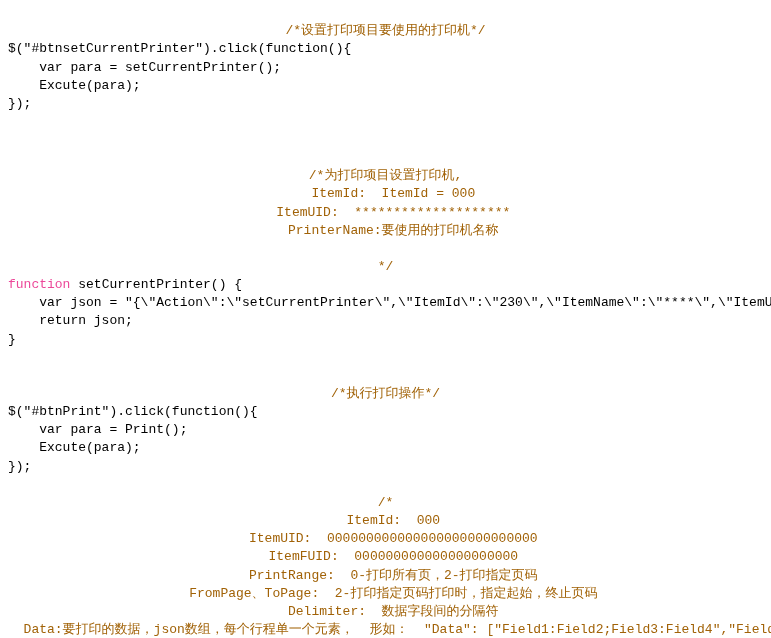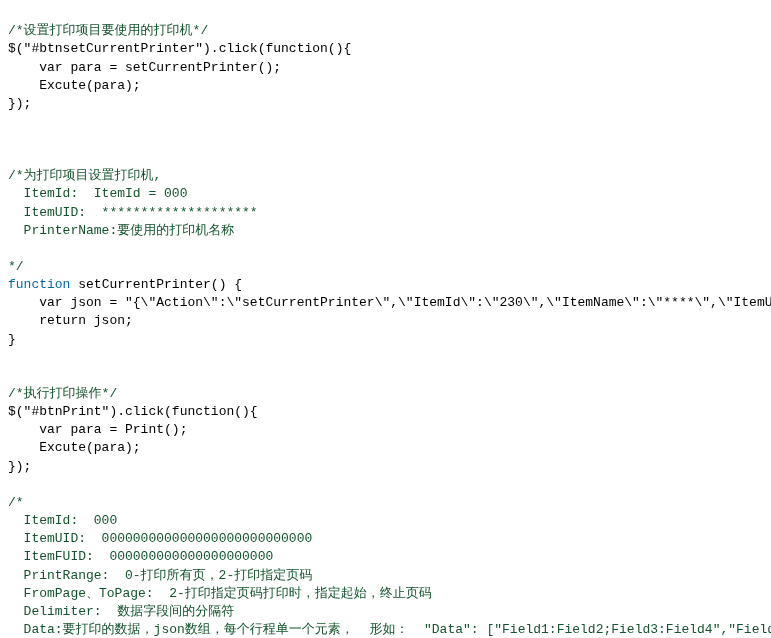--- a/index.html
+++ b/index.html
@@ -27,25 +27,26 @@
     }
 
     .code-line {
       display: block;
       padding: 0 8px;
       min-height: 18px;
       white-space: pre;
     }
 
     .comment {
-      color: #14532d;
+      color: #a16207;
+      text-align: center;
     }
 
     .keyword {
-      color: #0369a1;
+      color: #ec4899;
     }
 
     .normal {
       color: #000000;
     }
   </style>
 </head>
 <body>
 
 <div class="code-container">

